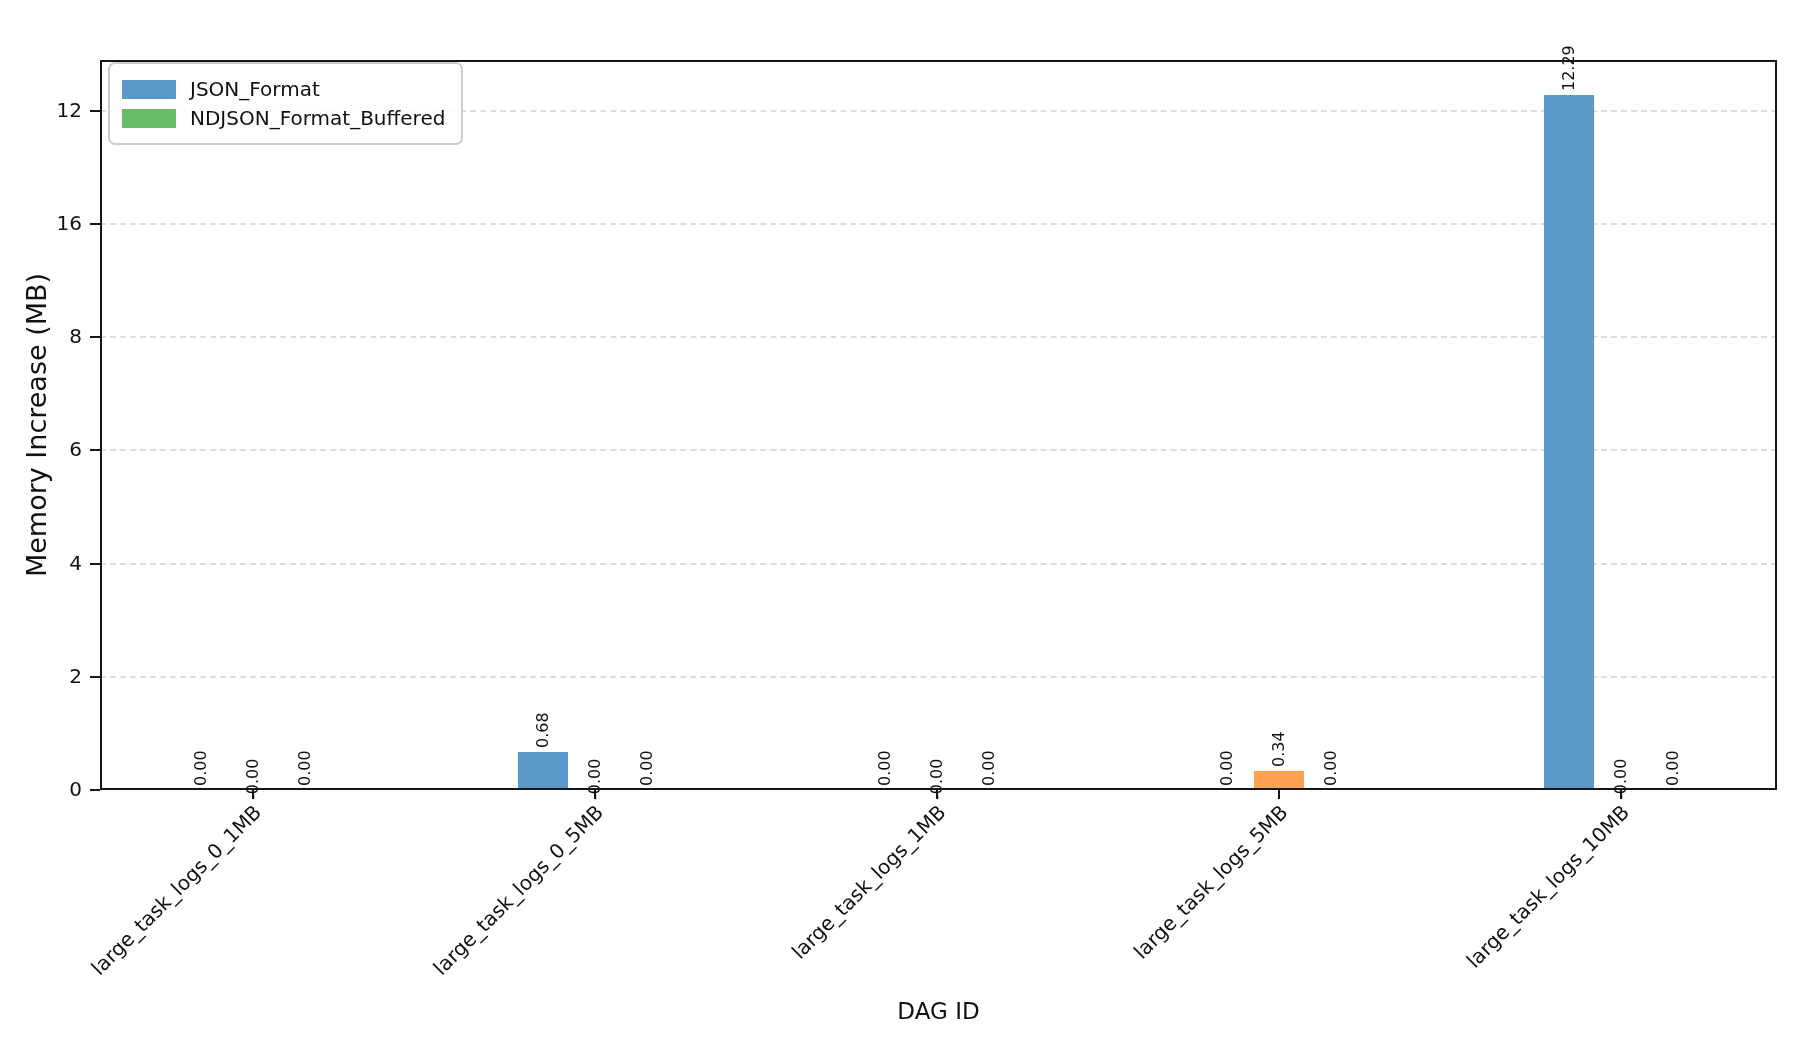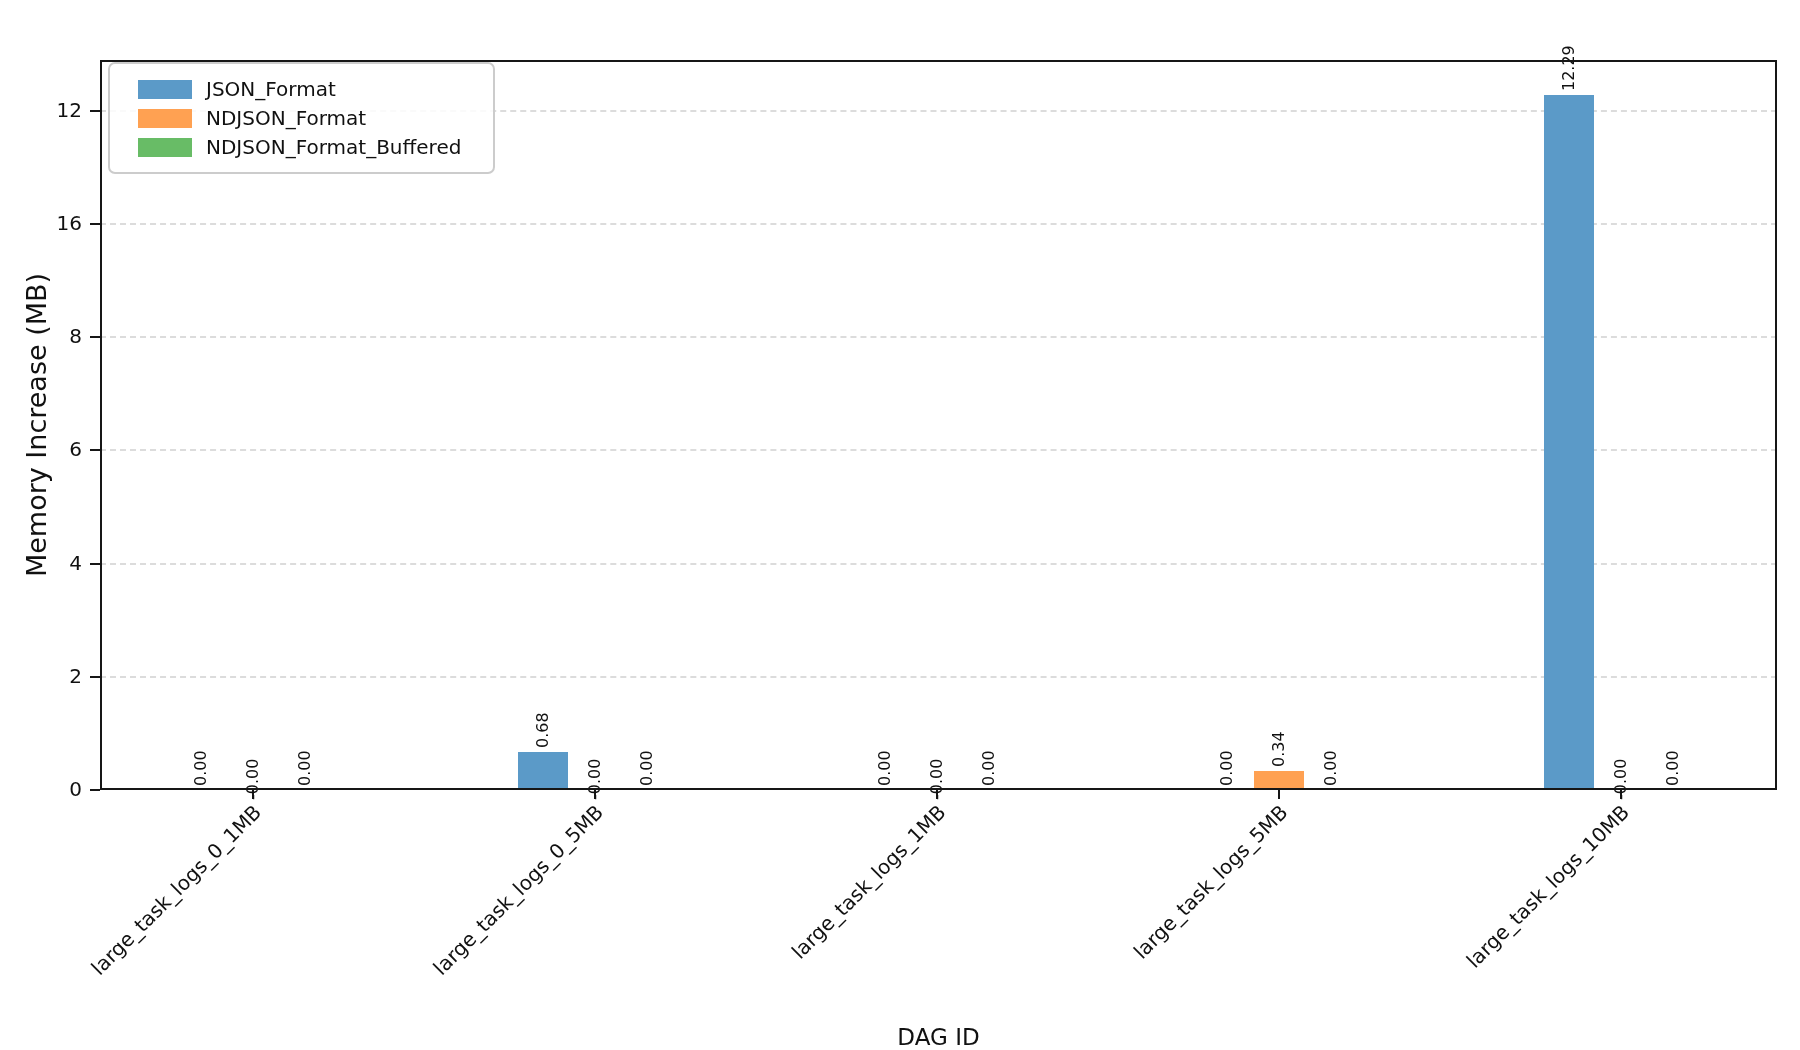--- a/index.html
+++ b/index.html
@@ -10,21 +10,21 @@
   .chart-title {
     position:absolute; left:100px; top:12px; width:1677px;
     text-align:center; font-size:30px; color:#111;
   }
   .y-axis-label {
     position:absolute; left:36px; top:425px; white-space:nowrap;
     transform:translate(-50%,-50%) rotate(-90deg); font-size:27px; color:#111;
   }
   .x-axis-label {
     position:absolute; left:100px; top:998px; width:1677px;
-    text-align:center; font-size:23px; color:#111;margin-top:26px;
+    text-align:center; font-size:23px; color:#111;
   }
   .plot { position:absolute; left:100px; top:60px; width:1677px; height:730px; }
   .frame {
     position:absolute; left:100px; top:60px; width:1677px; height:730px;
     border:2px solid #161616; box-sizing:border-box; pointer-events:none;
   }
   .gridline { position:absolute; left:0; width:1677px; height:0; border-top:2px dashed #dcdcdc; }
   .y-tick-mark { position:absolute; left:-10px; width:10px; height:2px; background:#161616; }
   .y-tick-label { position:absolute; left:-72px; width:54px; text-align:right; font-size:20px; color:#111; }
   .x-tick-mark { position:absolute; top:730px; width:2px; height:9px; background:#161616; }
@@ -37,38 +37,34 @@
   .bar-label-wrap { position:absolute; width:0; height:0; }
   .bar-label {
     position:absolute; left:0; bottom:0; white-space:nowrap;
     font-size:16px; line-height:20px; color:#111;
     transform-origin:0 100%; transform:rotate(-90deg);
   }
   .legend {
     position:absolute; left:8px; top:2px; background:rgba(255,255,255,0.85);
     border:2px solid #cccccc; border-radius:7px; padding:8px 16px 8px 12px; z-index:5;
   }
-  .legend-row { display:flex; align-items:center; gap:14px; margin:5px 16px; }
+  .legend-row { display:flex; align-items:center; gap:14px; margin:5px 0; }
   .legend-swatch { width:54px; height:19px; flex:0 0 auto; }
   .legend-label { font-size:20px; color:#111; white-space:nowrap; }
 </style>
 </head>
 <body>
 
 <div class="figure">
   <div class="y-axis-label">Memory Increase (MB)</div>
   <div class="plot" id="plot">
     <div class="legend" id="legend">
         <div class="legend-row">
           <div class="legend-swatch" style="background: rgb(91, 154, 200);"></div>
           <div class="legend-label">JSON_Format</div>
-        </div>
-        <div class="legend-row">
-          <div class="legend-swatch" style="background: rgb(255, 161, 82);"></div>
-          <div class="legend-label">NDJSON_Format</div>
         </div>
         <div class="legend-row">
           <div class="legend-swatch" style="background: rgb(104, 188, 102);"></div>
           <div class="legend-label">NDJSON_Format_Buffered</div>
         </div>
       </div>
   <div class="gridline" style="top: 615.822px;"></div>
       <div class="gridline" style="top: 502.643px;"></div>
       <div class="gridline" style="top: 389.465px;"></div>
       <div class="gridline" style="top: 276.287px;"></div>

